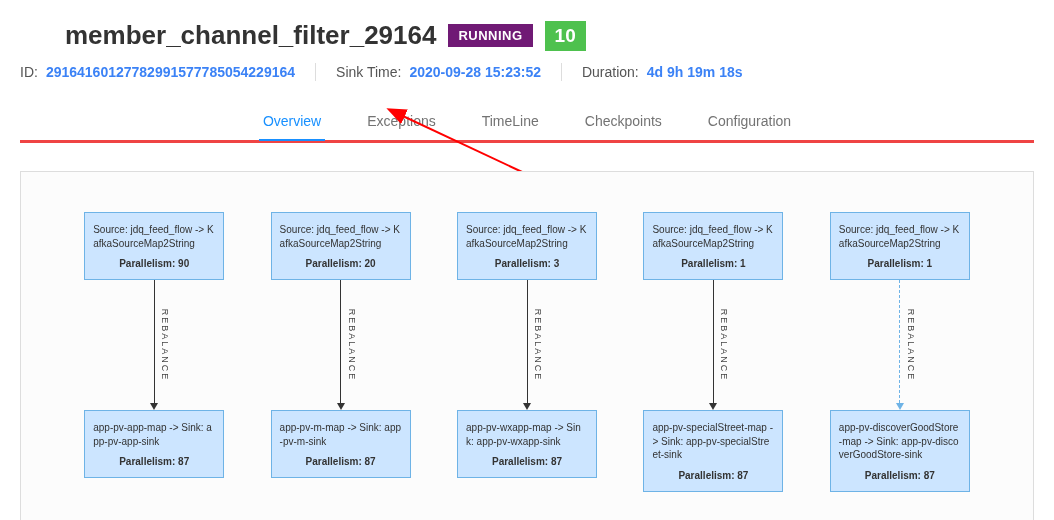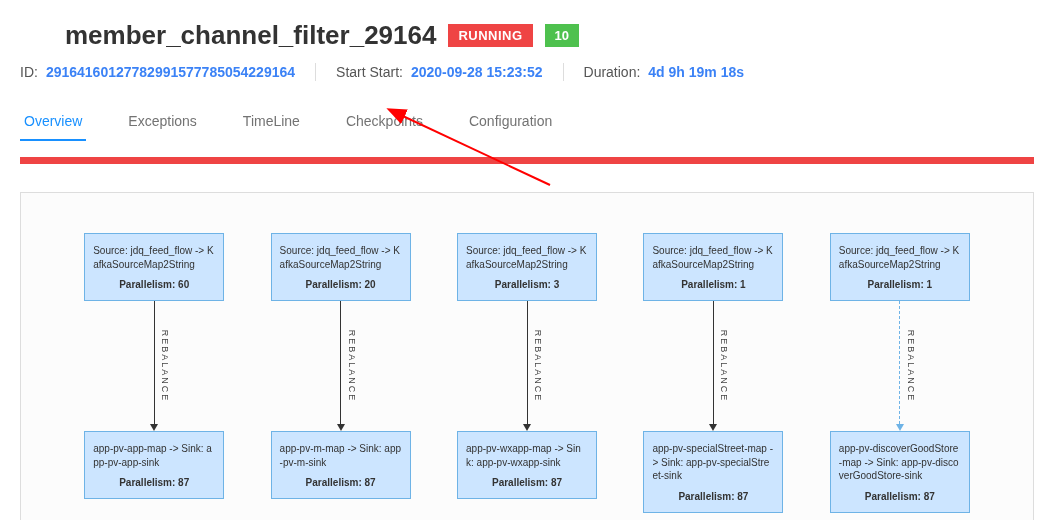--- a/index.html
+++ b/index.html
@@ -16,33 +16,33 @@
     align-items: center;
     gap: 12px;
     margin-left: 45px;
   }
   .job-title {
     font-size: 26px;
     font-weight: 700;
     color: #333;
   }
   .status-badge {
-    background: #ef4444;
+    background: #701a75;
     color: #fff;
     font-weight: 700;
     padding: 4px 10px;
     font-size: 13px;
     letter-spacing: 0.5px;
   }
   .count-badge {
     background: #4ec14e;
     color: #fff;
     font-weight: 700;
     padding: 4px 10px;
-    font-size: 13px;
+    font-size: 19px;
   }
   .header-row2 {
     margin-top: 12px;
     display: flex;
     align-items: center;
     gap: 20px;
     color: #555;
     font-size: 14px;
   }
   .meta-item { display: flex; align-items: center; gap: 8px; }
@@ -50,22 +50,23 @@
   .meta-value { font-weight: 700; color: #3b82f6; }
   .divider {
     width: 1px;
     height: 18px;
     background: #ddd;
   }
   .tabs {
     margin-top: 22px;
     display: flex;
     gap: 38px;
-    border-bottom: 7px solid #ef4444;
-    padding-bottom: 17px;
+    border-bottom: 3px solid #ef4444;
+    padding-bottom: 0;
+    justify-content: center;
   }
   .tab {
     padding: 10px 4px;
     color: #737373;
     cursor: pointer;
     font-size: 14px;
     border-bottom: 2px solid transparent;
     margin-bottom: -1px;
   }
   .tab.active {
@@ -158,21 +159,21 @@
   <span class="count-badge">10</span>
 </div>
 
 <div class="header-row2">
   <div class="meta-item">
     <span class="meta-label">ID:</span>
     <span class="meta-value">29164160127782991577785054229164</span>
   </div>
   <div class="divider"></div>
   <div class="meta-item">
-    <span class="meta-label">Start Start:</span>
+    <span class="meta-label">Sink Time:</span>
     <span class="meta-value">2020-09-28 15:23:52</span>
   </div>
   <div class="divider"></div>
   <div class="meta-item">
     <span class="meta-label">Duration:</span>
     <span class="meta-value">4d 9h 19m 18s</span>
   </div>
 </div>
 
 <div class="tabs">
@@ -190,21 +191,21 @@
     </marker>
   </defs>
   <line x1="170" y1="80" x2="10" y2="5" stroke="#ff0000" stroke-width="2" marker-end="url(#arrhead)"></line>
 </svg>
 
 <div class="content-frame">
   <div class="graph-row" id="graph-row">
       <div class="graph-col">
         <div class="node">
           <div class="node-title">Source: jdq_feed_flow -&gt; KafkaSourceMap2String</div>
-                   <div class="node-parallel">Parallelism: 60</div>
+                   <div class="node-parallel">Parallelism: 90</div>
         </div>
         <div class="edge">
           <div class="edge-line"></div>
                     <div class="edge-arrow"></div>
                     <div class="edge-label">REBALANCE</div>
         </div>
         <div class="node">
           <div class="node-title">app-pv-app-map -&gt; Sink: app-pv-app-sink</div>
                     <div class="node-parallel">Parallelism: 87</div>
         </div>

